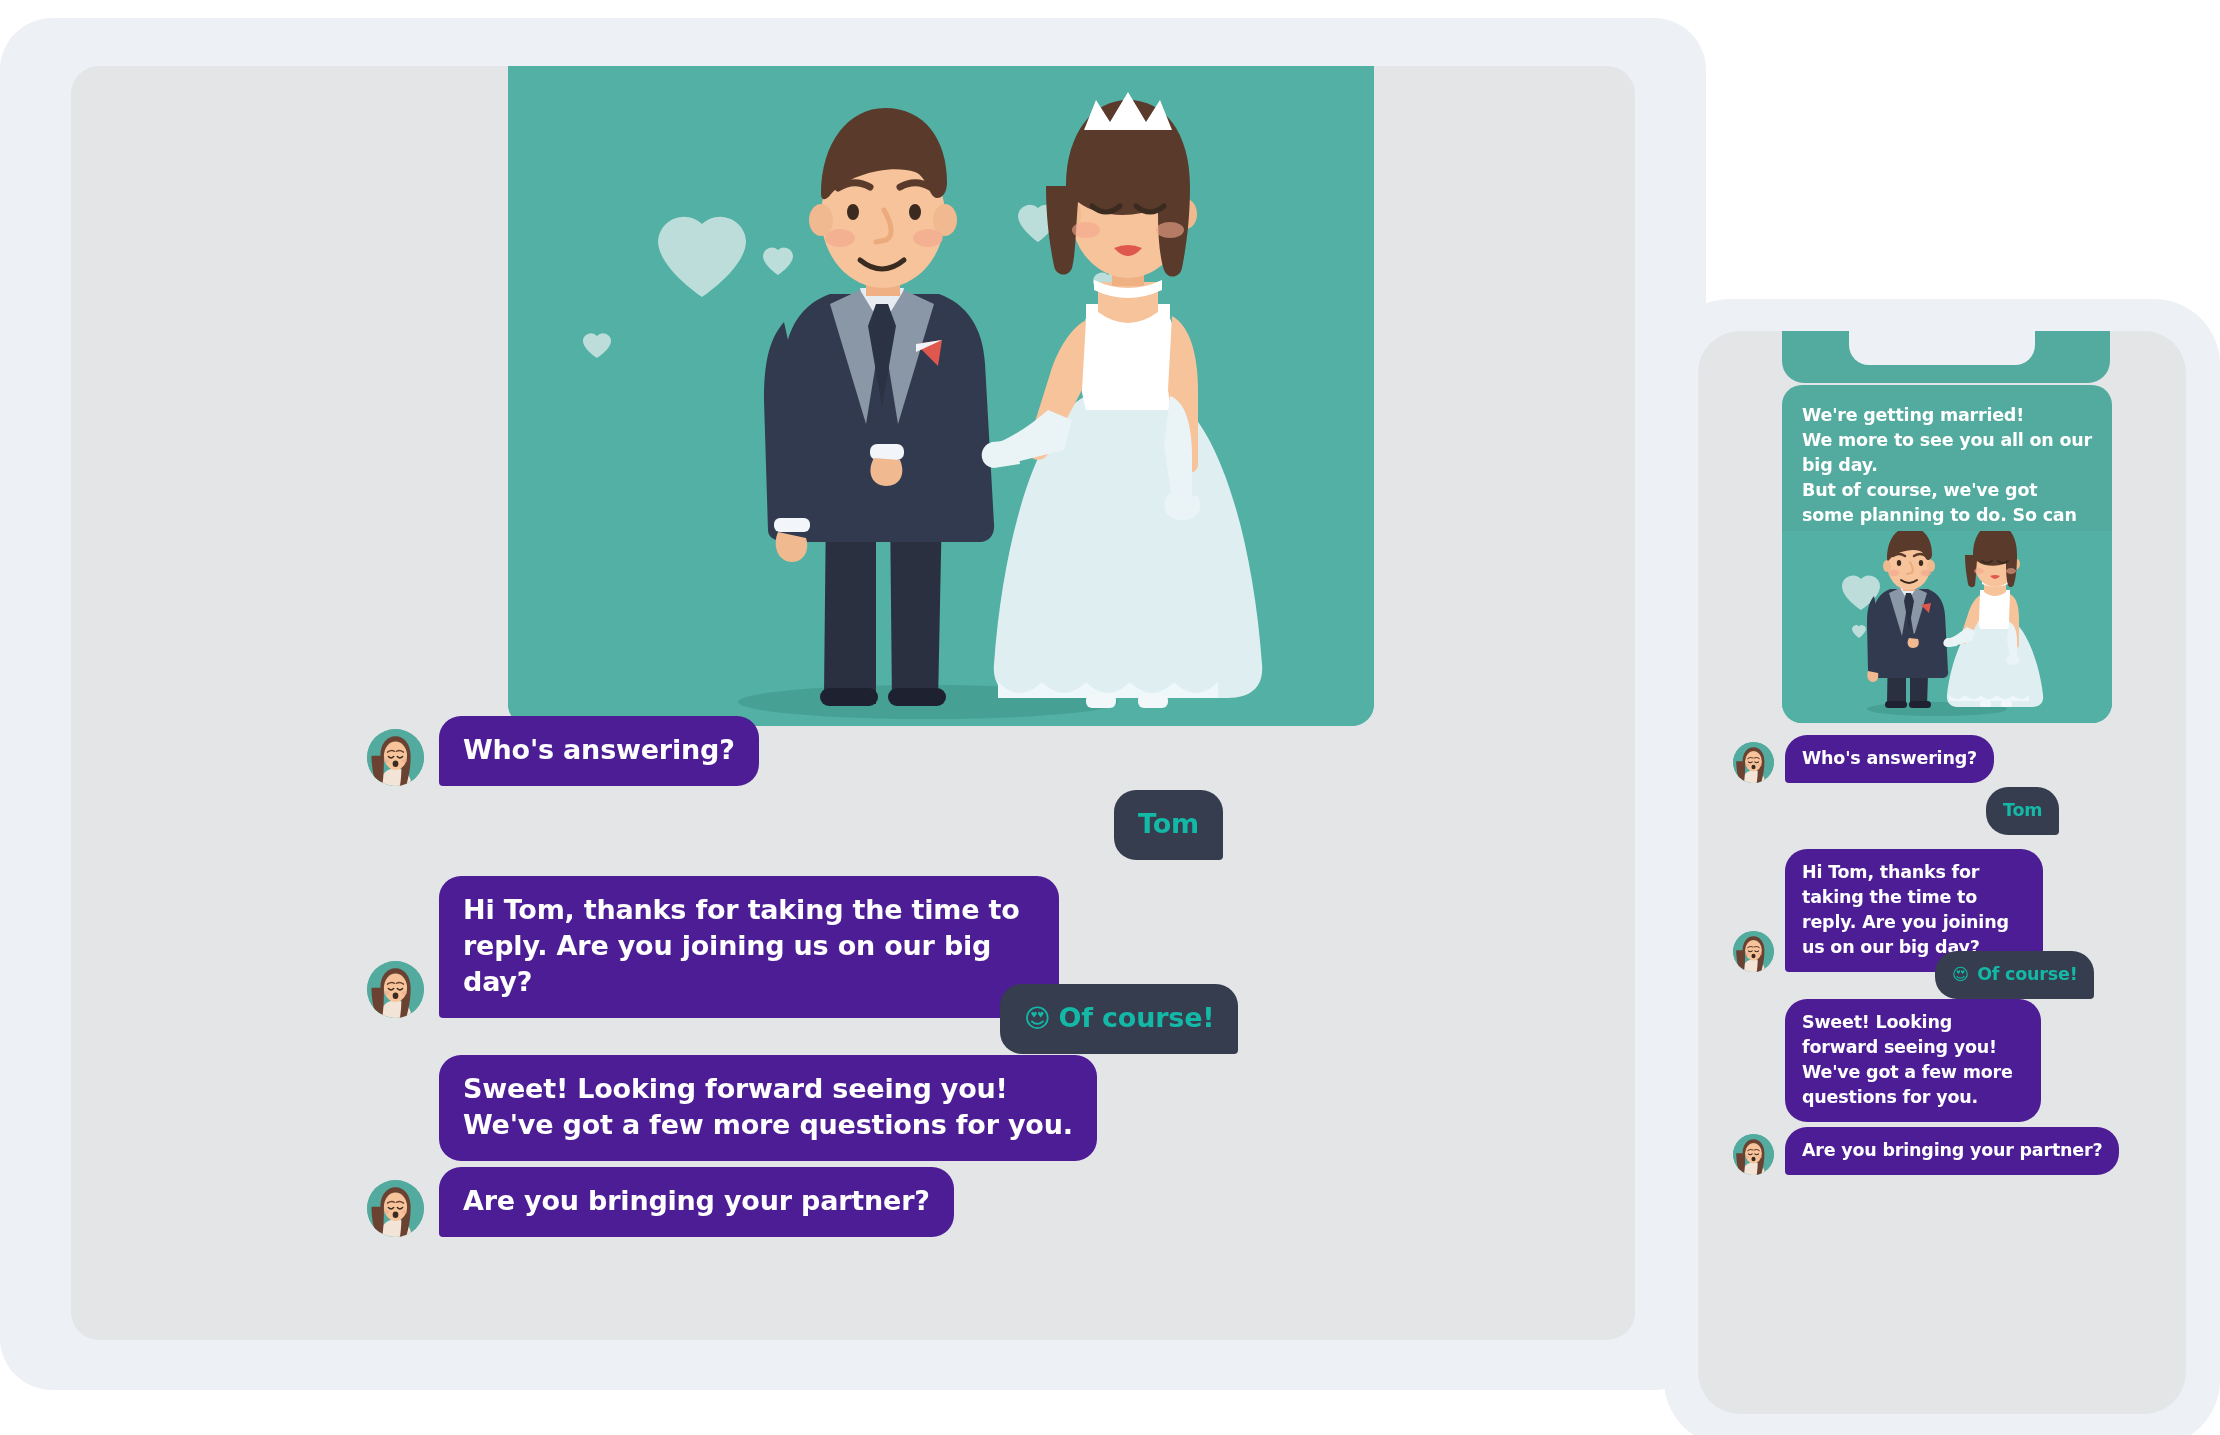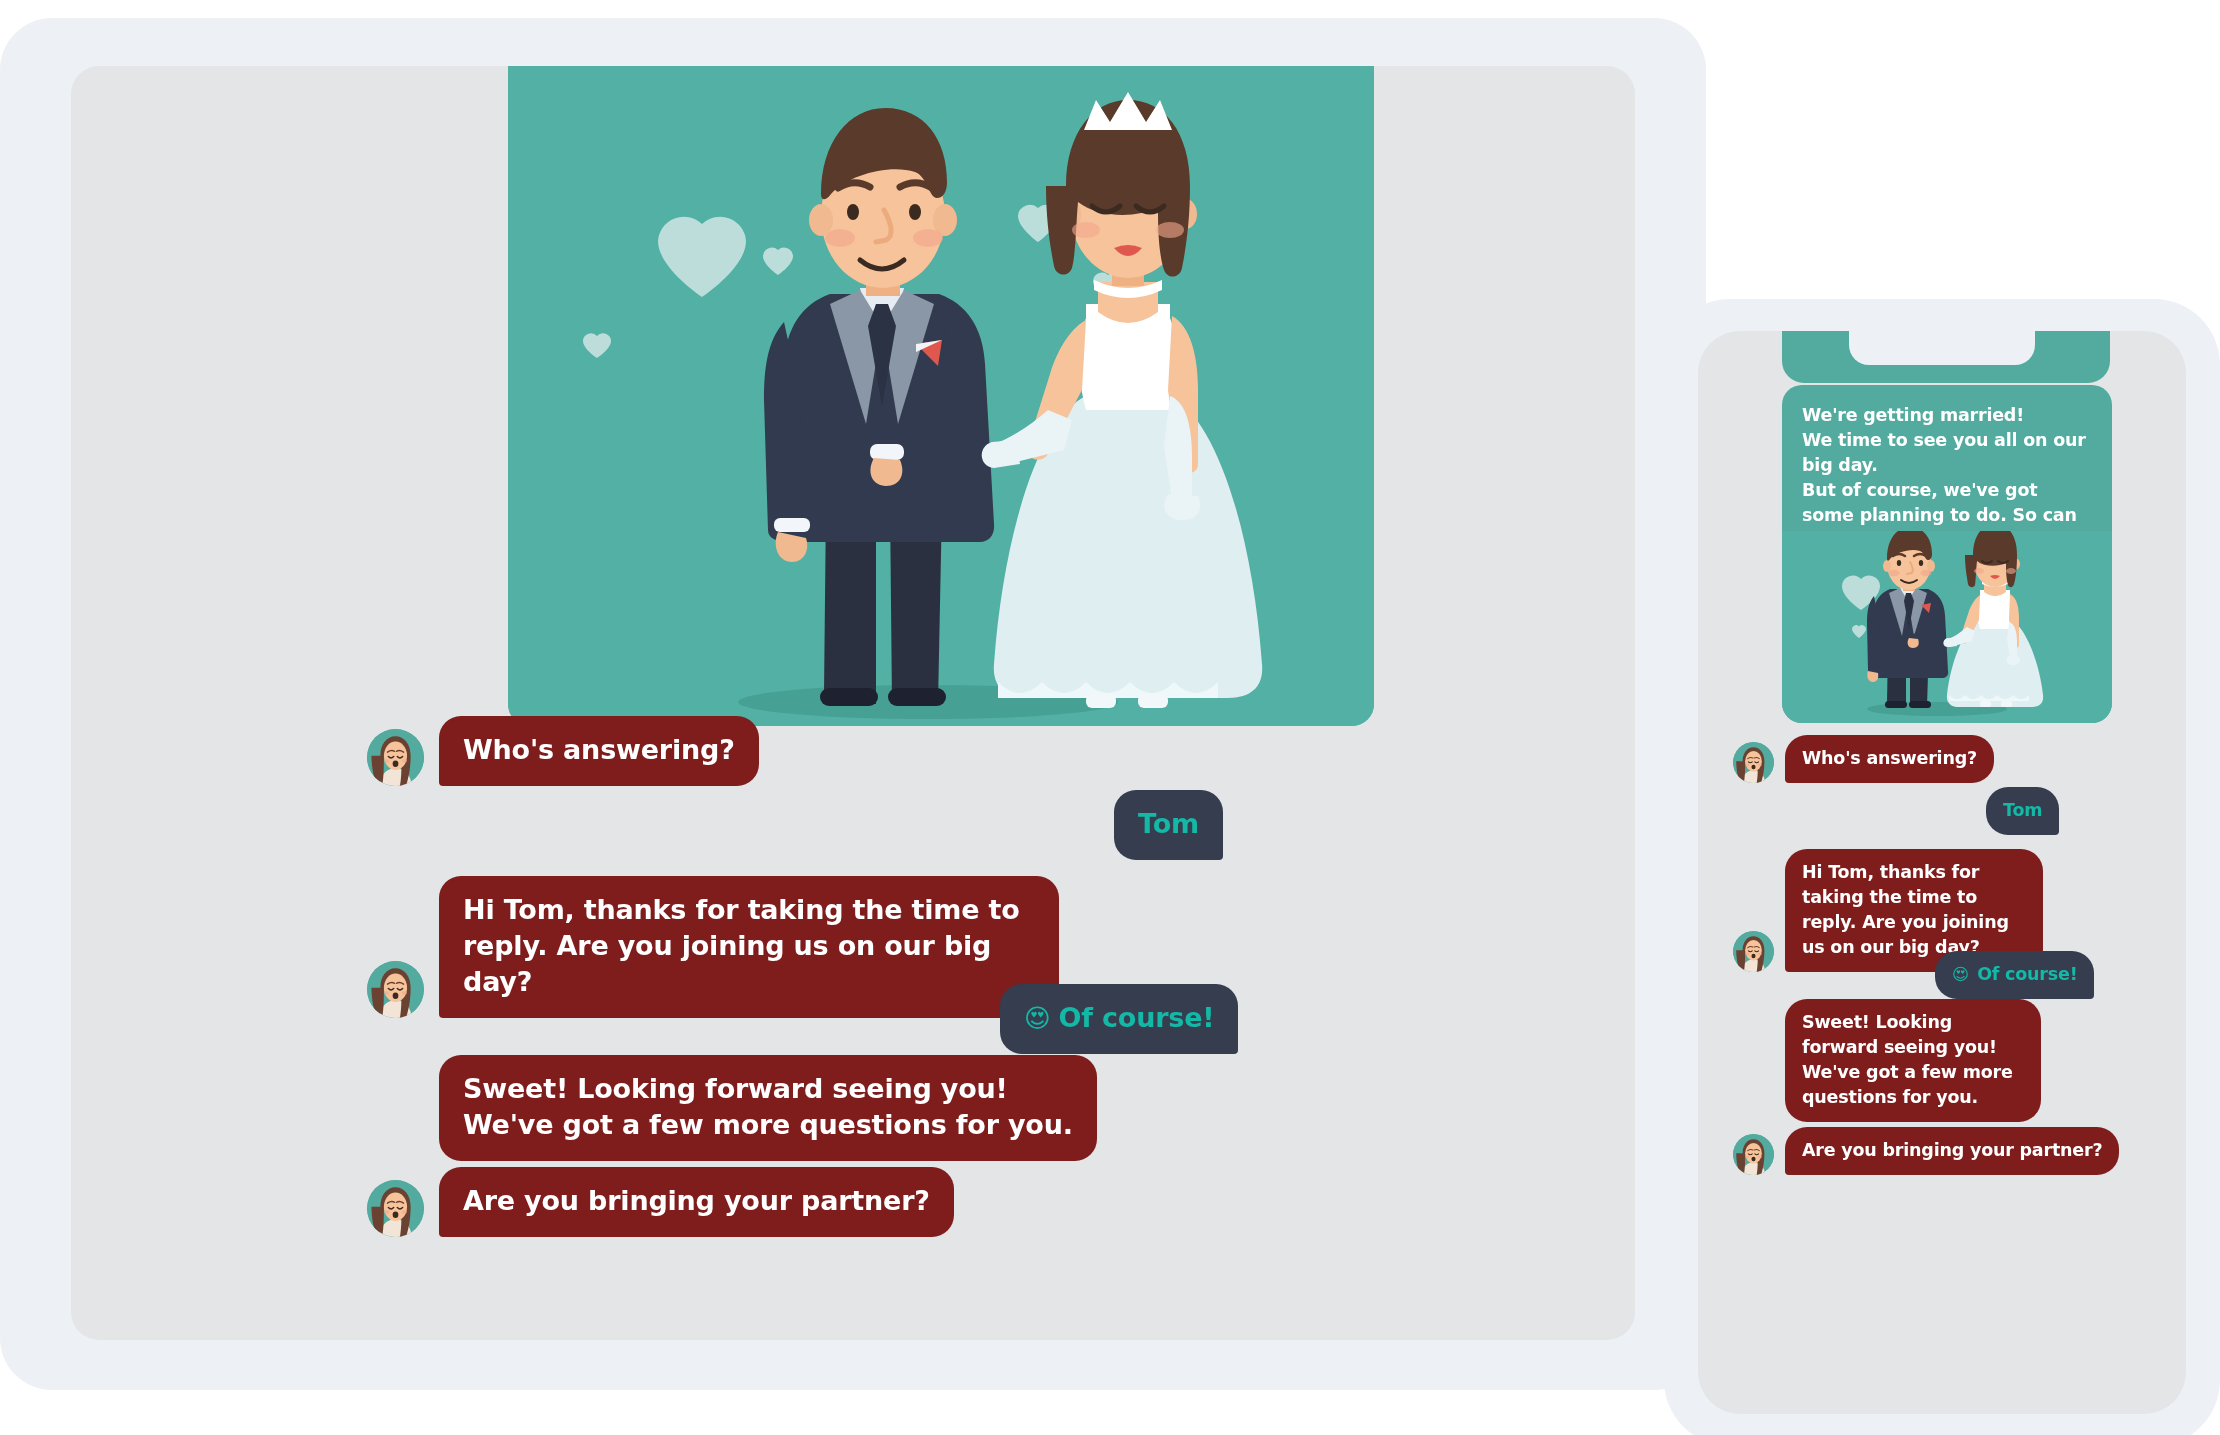--- a/index.html
+++ b/index.html
@@ -72,21 +72,21 @@
     z-index: 40;
   }
 
   
   .chat-font {
     font-family: "DejaVu Sans", "Liberation Sans", sans-serif;
     font-weight: 700;
     letter-spacing: -0.2px;
   }
   .bubble-in {
-    background: #7f1d1d;
+    background: #4c1d95;
     color: #ffffff;
     border-radius: 22px;
     border-bottom-left-radius: 4px;
   }
   .bubble-out {
     background: #353d4e;
     color: #14b8a6;
     border-radius: 22px;
     border-bottom-right-radius: 4px;
   }
@@ -384,21 +384,21 @@
   </div>
 
   <div class="phone-frame">
     <div class="phone-screen">
 
       <div class="p-hero"></div>
       <div class="phone-notch"></div>
 
       <div class="p-msg-card chat-font">
         <div class="bold-line">We're getting married!</div>
-        <div>We time to see you all on our big day.</div>
+        <div>We more to see you all on our big day.</div>
         <div>But of course, we've got some planning to do. So can you please let us know if you're able to join?</div>
       </div>
 
       <div class="p-hero-img">
         <svg viewBox="0 0 330 192" preserveAspectRatio="xMidYMax meet" aria-hidden="true">
           <rect width="330" height="192" fill="#52b0a4"></rect>
           <g fill="#cfe6e4" opacity="0.85">
             <path d="M60 55 a11 11 0 0 1 19 -7 a11 11 0 0 1 19 7 c0 12 -19 24 -19 24 s-19 -12 -19 -24z"></path>
             <path d="M203 65 a5.5 5.5 0 0 1 9 -3.5 a5.5 5.5 0 0 1 9 3.5 c0 6 -9 12 -9 12 s-9 -6 -9 -12z"></path>
             <path d="M206 93 a4.5 4.5 0 0 1 7.5 -3 a4.5 4.5 0 0 1 7.5 3 c0 5 -7.5 10 -7.5 10 s-7.5 -5 -7.5 -10z"></path>

